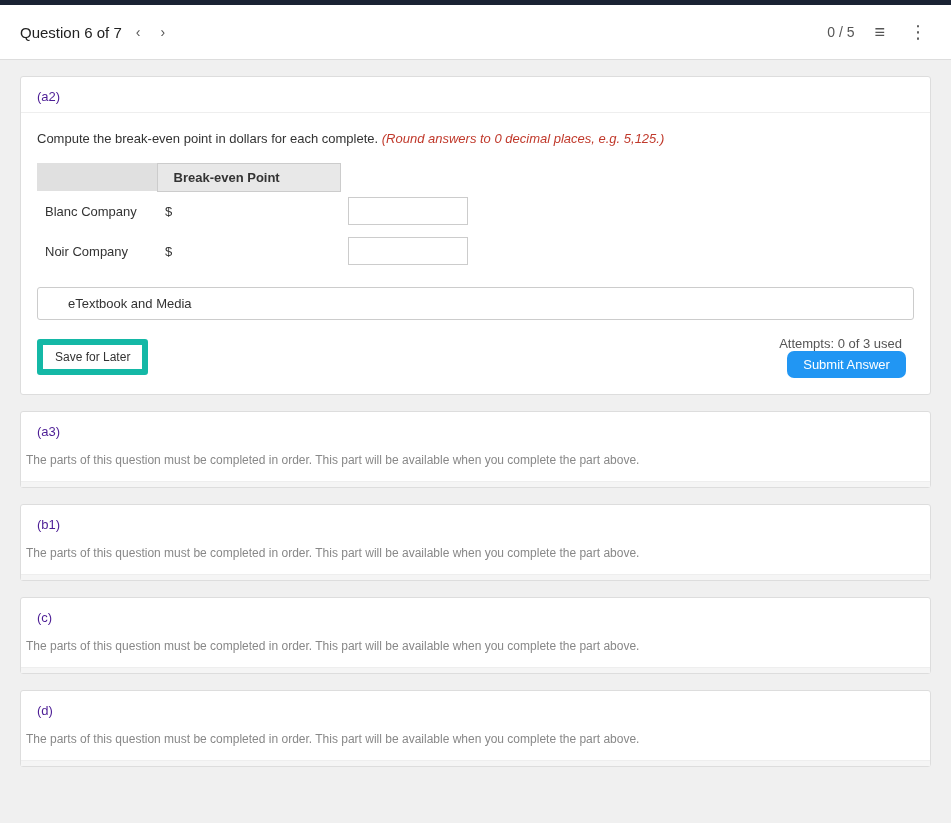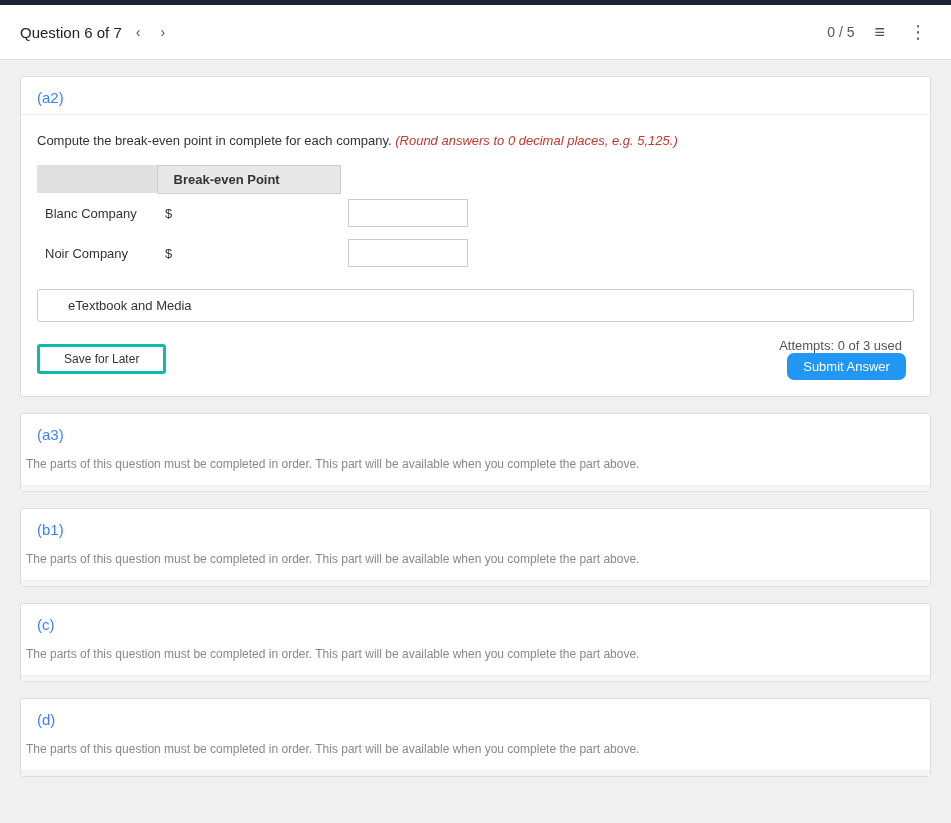--- a/index.html
+++ b/index.html
@@ -81,22 +81,22 @@
       border-radius: 3px;
       margin-bottom: 16px;
     }
 
     .section-header {
       padding: 12px 16px 8px 16px;
       border-bottom: 1px solid #eee;
     }
 
     .section-tag {
-      color: #3b82f6;
-      font-size: 15px;
+      color: #4c1d95;
+      font-size: 13px;
       font-weight: 500;
     }
 
     .section-body {
       padding: 16px;
     }
 
     .instruction-text {
       font-size: 13px;
       color: #333;
@@ -167,23 +167,23 @@
     
     .action-bar {
       display: flex;
       justify-content: space-between;
       align-items: center;
       margin-top: 4px;
     }
 
     .save-later-btn {
       background: #fff;
-      border: 3px solid #14b8a6;
+      border: 6px solid #14b8a6;
       border-radius: 3px;
-      padding: 5px 24px;
+      padding: 5px 12px;
       font-size: 12px;
       color: #333;
       cursor: pointer;
     }
 
     .attempts-text {
       color: #555;
       font-size: 13px;
       margin-right: 12px;
     }
@@ -256,21 +256,21 @@
 </div>
 
 <div class="main-content">
 
   <div class="section-card">
     <div class="section-header">
       <span class="section-tag">(a2)</span>
     </div>
     <div class="section-body">
       <p class="instruction-text">
-        <span>Compute the break-even point in complete for each company.</span>
+        <span>Compute the break-even point in dollars for each complete.</span>
         <span class="instruction-highlight">(Round answers to 0 decimal places, e.g. 5,125.)</span>
       </p>
 
       <table class="data-table">
         <thead>
           <tr>
             <th colspan="1" style="width:120px; background:#e0e0e0; border:none;"></th>
             <th>Break-even Point</th>
           </tr>
         </thead>

